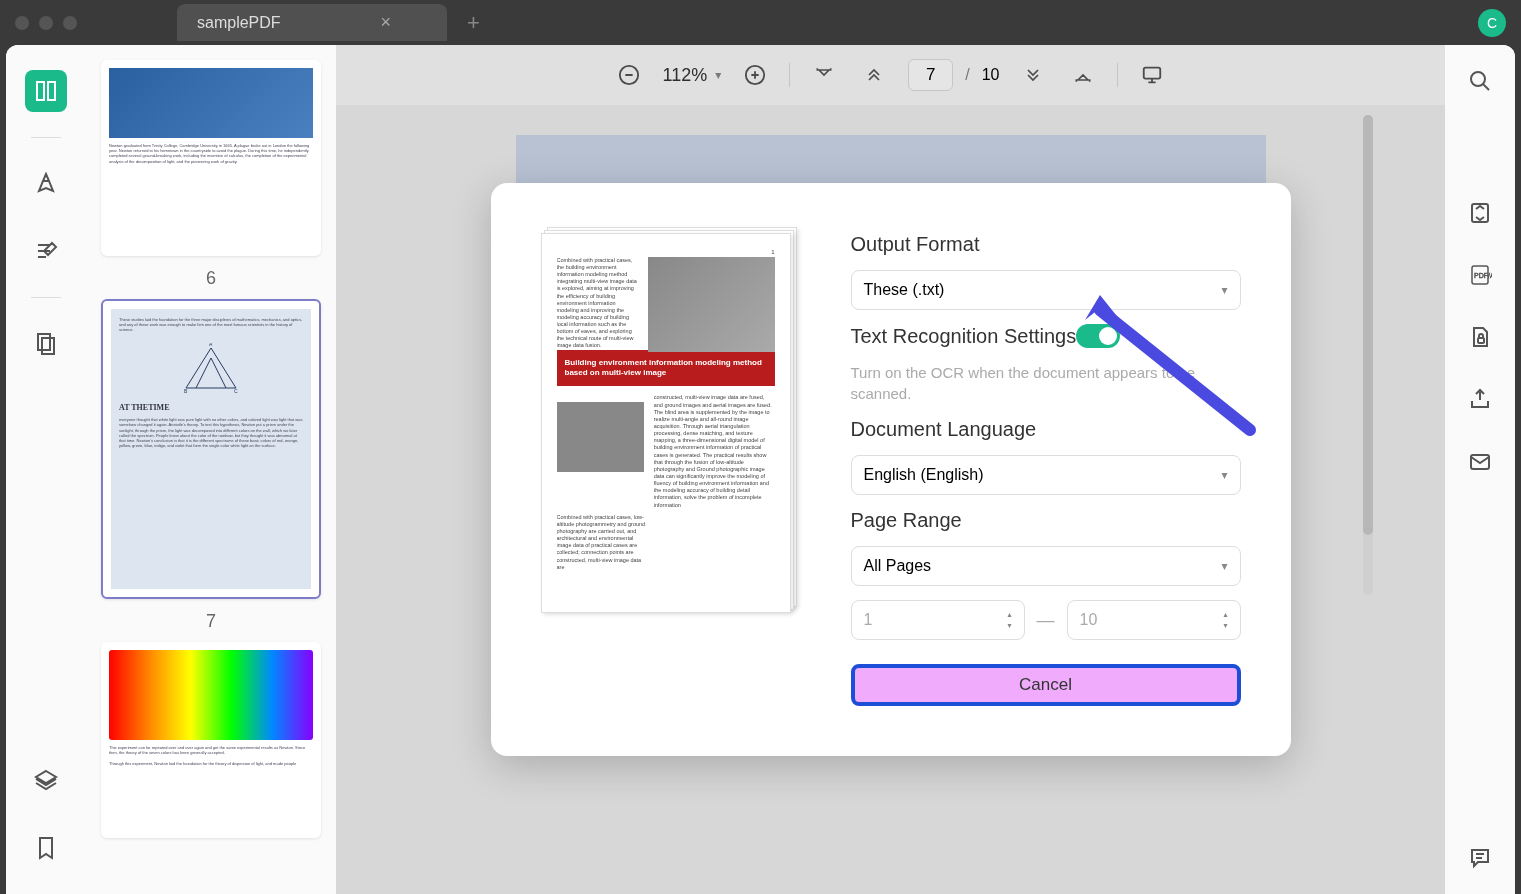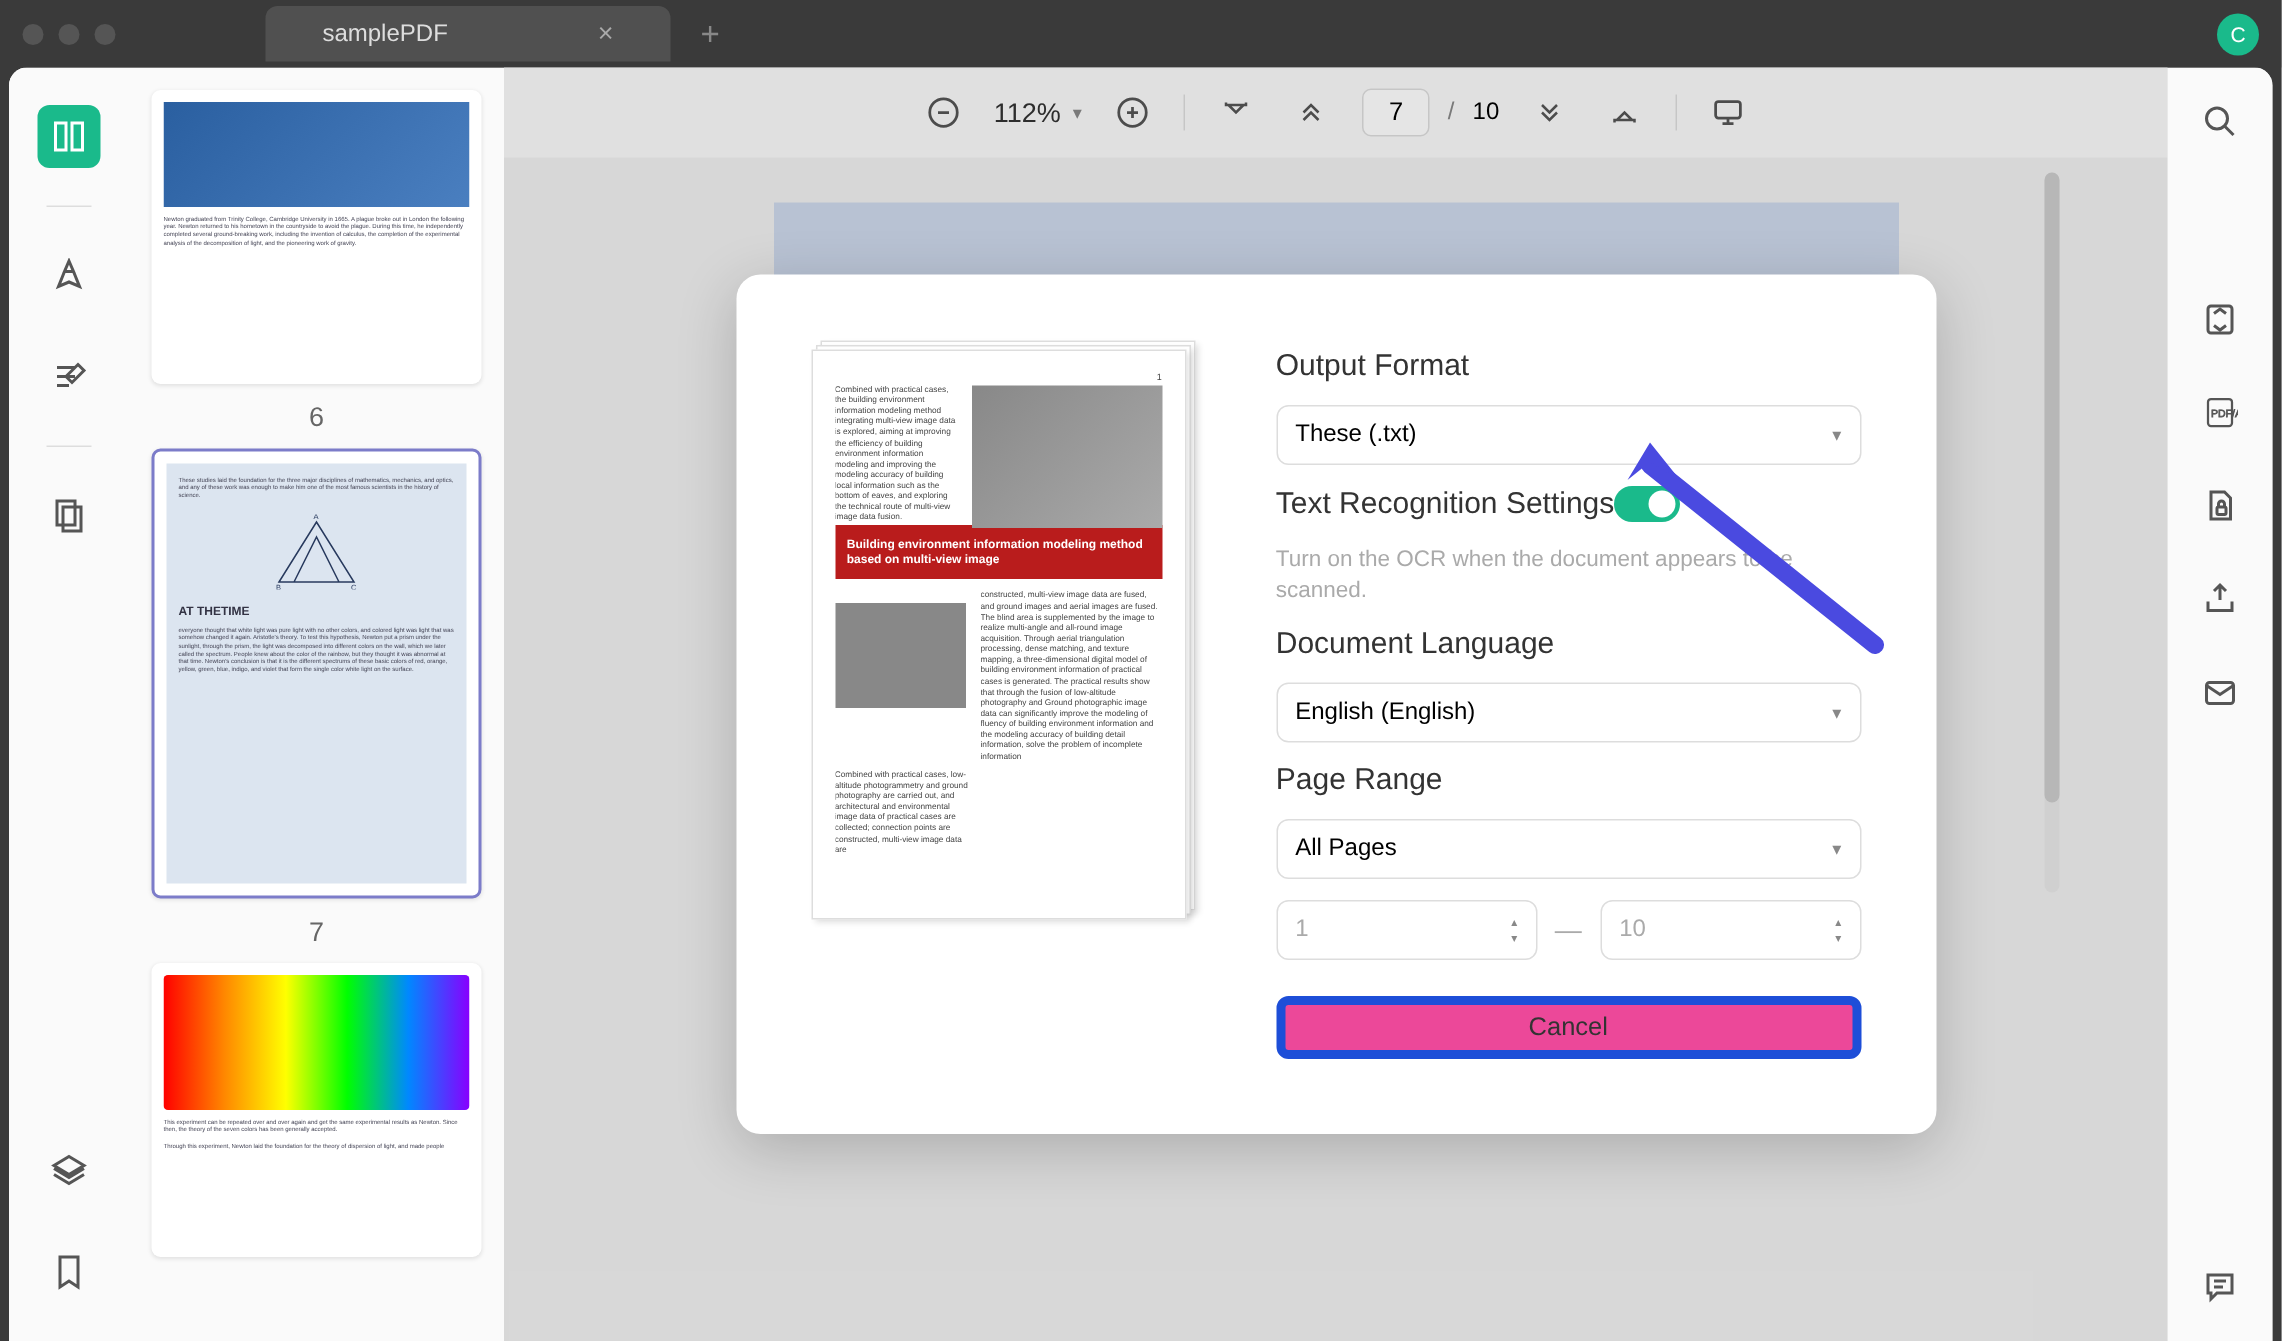--- a/index.html
+++ b/index.html
@@ -1,21 +1,21 @@
 <!DOCTYPE html>
 <html><head>
   <meta charset="utf-8">
   <style>
     * { box-sizing: border-box; margin: 0; padding: 0; font-family: -apple-system, BlinkMacSystemFont, 'Segoe UI', sans-serif; }
     body { background: #3a3a3a; width: 1521px; height: 894px; overflow: hidden; }
     
     .titlebar { height: 45px; background: #3a3a3a; display: flex; align-items: center; padding: 0 15px; position: relative; }
     .traffic-lights { display: flex; gap: 10px; }
     .traffic-light { width: 14px; height: 14px; border-radius: 50%; background: #555; }
-    .tab { background: #505050; border-radius: 8px 8px 0 0; padding: 8px 20px; margin-left: 100px; display: flex; align-items: center; gap: 100px; color: #ddd; font-size: 16px; width: 270px; justify-content: center;}
+    .tab { background: #505050; border-radius: 8px 8px 0 0; padding: 8px 20px; margin-left: 100px; display: flex; align-items: center; gap: 100px; color: #ddd; font-size: 16px; width: 270px; justify-content: flex-start;}
     .tab-close { color: #aaa; font-size: 18px; cursor: pointer; }
     .new-tab { color: #888; font-size: 22px; margin-left: 20px; cursor: pointer; }
     .user-badge { position: absolute; right: 15px; width: 28px; height: 28px; border-radius: 50%; background: #1aba8b; color: white; display: flex; align-items: center; justify-content: center; font-size: 14px; font-weight: 500; }
     
     .main-area { display: flex; height: calc(100% - 45px); background: #f5f5f5; border-radius: 12px 12px 0 0; overflow: hidden; margin: 0 6px; }
     
     .left-toolbar { width: 80px; background: #fafafa; display: flex; flex-direction: column; align-items: center; padding: 25px 0; gap: 25px; }
     .tool-icon { width: 42px; height: 42px; display: flex; align-items: center; justify-content: center; border-radius: 8px; cursor: pointer; font-size: 22px; color: #555; }
     .tool-icon.active { background: #1aba8b; color: white; }
     .tool-divider { width: 30px; height: 1px; background: #ddd; }
@@ -23,21 +23,21 @@
     
     .thumbnail-panel { width: 250px; background: #fafafa; padding: 15px; overflow-y: auto; }
     .thumbnail { background: white; border-radius: 6px; margin-bottom: 12px; padding: 8px; box-shadow: 0 1px 3px rgba(0,0,0,0.1); overflow: hidden; }
     .thumbnail.selected { border: 2px solid #7c7cc9; }
     .thumbnail-num { text-align: center; font-size: 18px; color: #666; margin-bottom: 10px; margin-top: 5px;}
     .thumb-content { height: 180px; overflow: hidden; font-size: 5px; line-height: 1.2; }
     .thumb7 .thumb-content { height: 280px; }
     .thumb-img-blue { background: linear-gradient(135deg, #2a5fa0, #4a7fc0); height: 70px; margin-bottom: 5px; }
     .thumb-img-rainbow { background: linear-gradient(90deg, #ff0000, #ff8800, #ffff00, #00ff00, #0088ff, #8800ff); height: 90px; margin-bottom: 5px; border-radius: 3px;}
     .thumb-text-tiny { font-size: 4px; color: #445; line-height: 1.3; }
-    .thumb-title { font-size: 8px; font-weight: bold; color: #334; margin: 5px 0; }
+    .thumb-title { font-size: 8px; font-weight: bold; color: #334; margin: 5px 0; font-family: Liberation Serif, serif; }
     .thumb-diagram { height: 60px; background: #dce5f0; margin: 5px 0; display: flex; align-items: center; justify-content: center;}
     
     .content-area { flex: 1; background: #f0f0f0; position: relative; }
     
     .top-toolbar { height: 60px; display: flex; align-items: center; justify-content: center; gap: 18px; background: #fafafa; }
     .toolbar-btn { width: 32px; height: 32px; display: flex; align-items: center; justify-content: center; cursor: pointer; font-size: 20px; color: #555; }
     .zoom-display { display: flex; align-items: center; gap: 8px; font-size: 18px; color: #333; }
     .page-input { display: flex; align-items: center; gap: 12px; }
     .page-field { width: 45px; height: 32px; border: 1px solid #ddd; border-radius: 6px; text-align: center; font-size: 17px; padding: 4px;}
     .toolbar-divider { width: 1px; height: 24px; background: #ddd; }
@@ -72,21 +72,21 @@
     .form-hint { font-size: 15px; color: #aaa; line-height: 1.4; }
     .toggle-row { display: flex; align-items: center; justify-content: flex-start; }
     .toggle { width: 44px; height: 24px; border-radius: 12px; background: #1aba8b; position: relative; cursor: pointer;}
     .toggle::after { content: ''; position: absolute; right: 3px; top: 3px; width: 18px; height: 18px; background: white; border-radius: 50%; }
     .range-row { display: flex; align-items: center; gap: 12px; }
     .range-input { flex: 1; height: 40px; border: 1px solid #ddd; border-radius: 8px; padding: 0 12px; font-size: 16px; color: #aaa; position: relative; display: flex; align-items: center; justify-content: space-between;}
     .stepper { display: flex; flex-direction: column; font-size: 8px; color: #888; gap: 2px;}
     .range-dash { color: #aaa; font-size: 18px;}
     .button-row { display: flex; gap: 14px; margin-top: 10px;}
     .btn { flex: 1; height: 42px; border-radius: 8px; font-size: 17px; display: flex; align-items: center; justify-content: center; cursor: pointer; border: none;}
-    .btn-cancel { background: #ec4899; border: 6px solid #1d4ed8; color: #333; }
+    .btn-cancel { background: #f0abfc; border: 4px solid #1d4ed8; color: #333; }
     .btn-export { background: #b68fe8; color: white; }
     
     .arrow-annotation { position: absolute; top: 290px; left: 1080px; z-index: 100; pointer-events: none;}
     .scrollbar-track { position: absolute; right: 72px; top: 70px; width: 10px; height: 480px; background: #e8e8e8; border-radius: 5px;}
     .scrollbar-thumb { width: 100%; height: 420px; background: #ccc; border-radius: 5px;}
   </style>
 </head>
 <body>
 
 <div class="titlebar">

